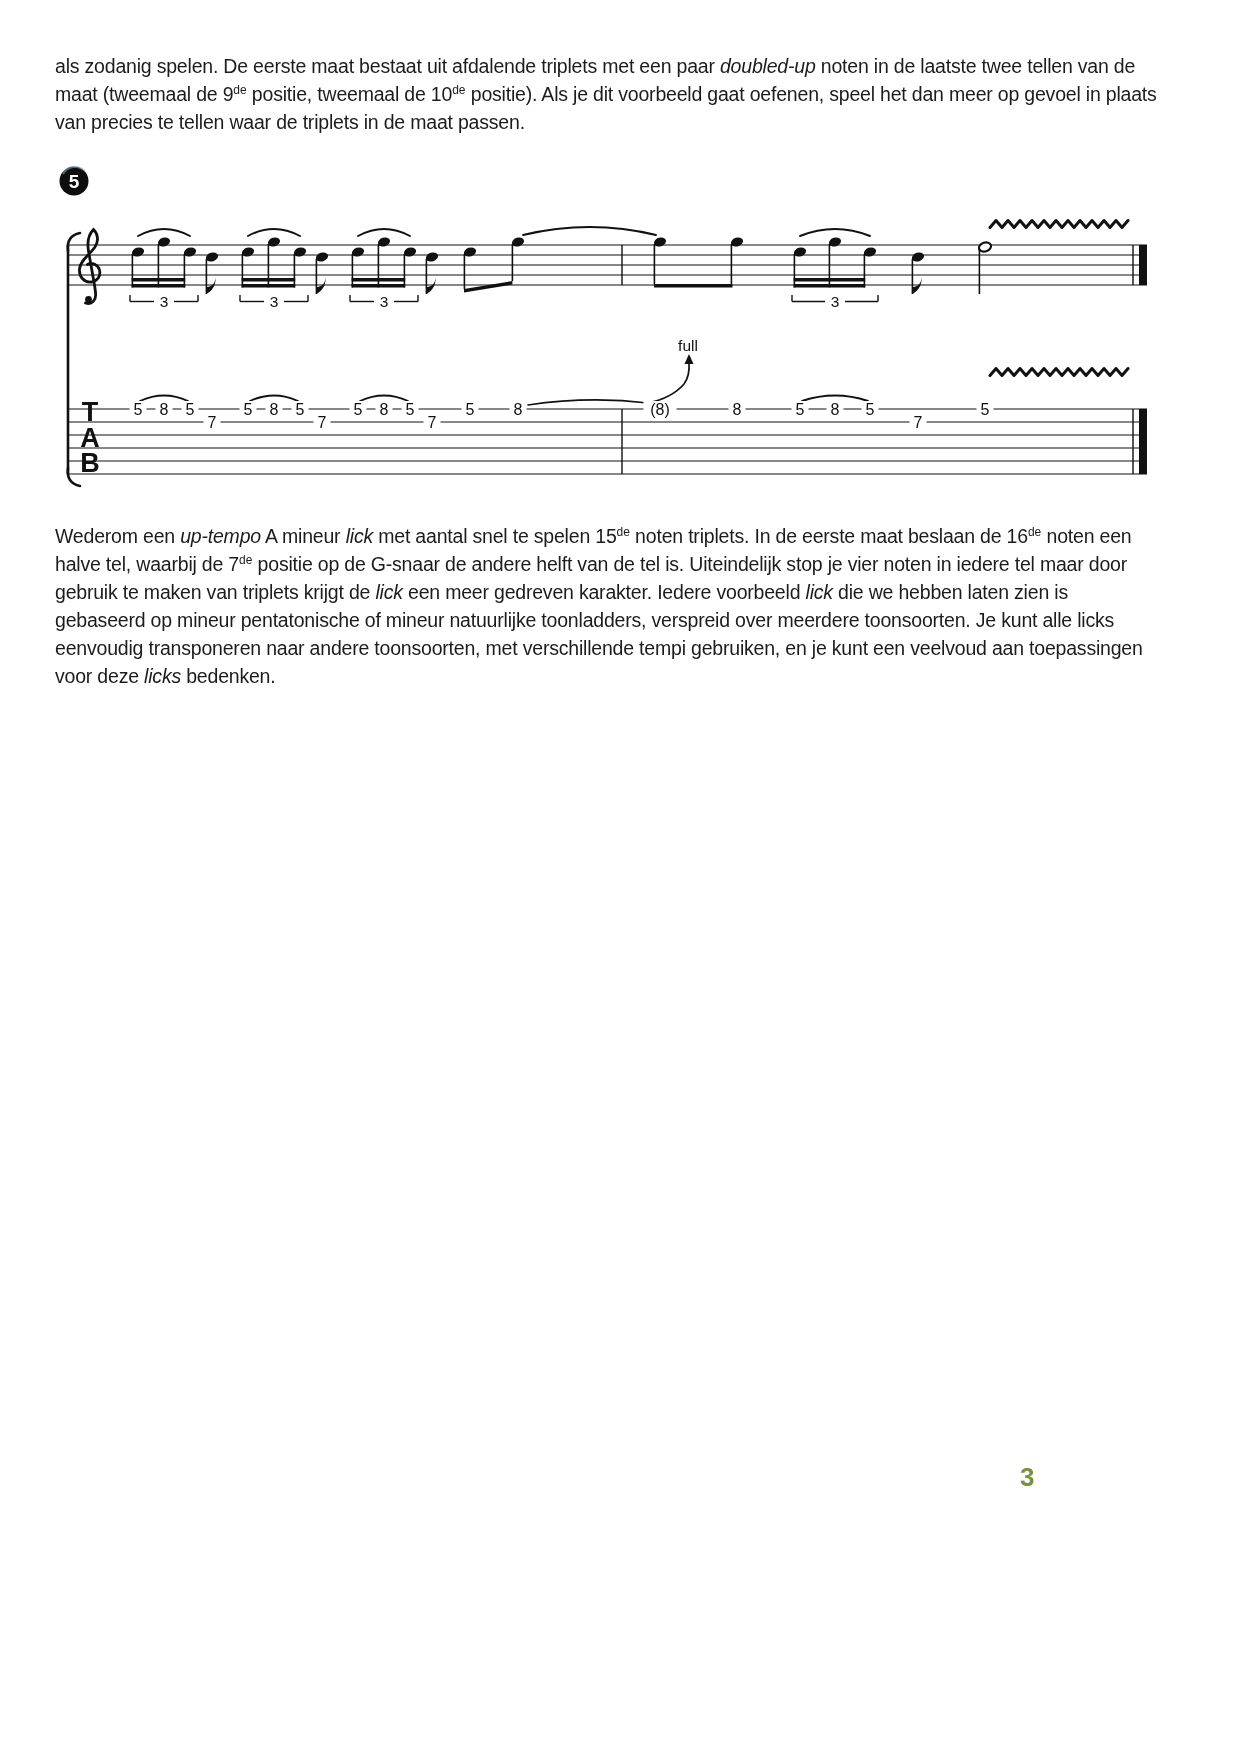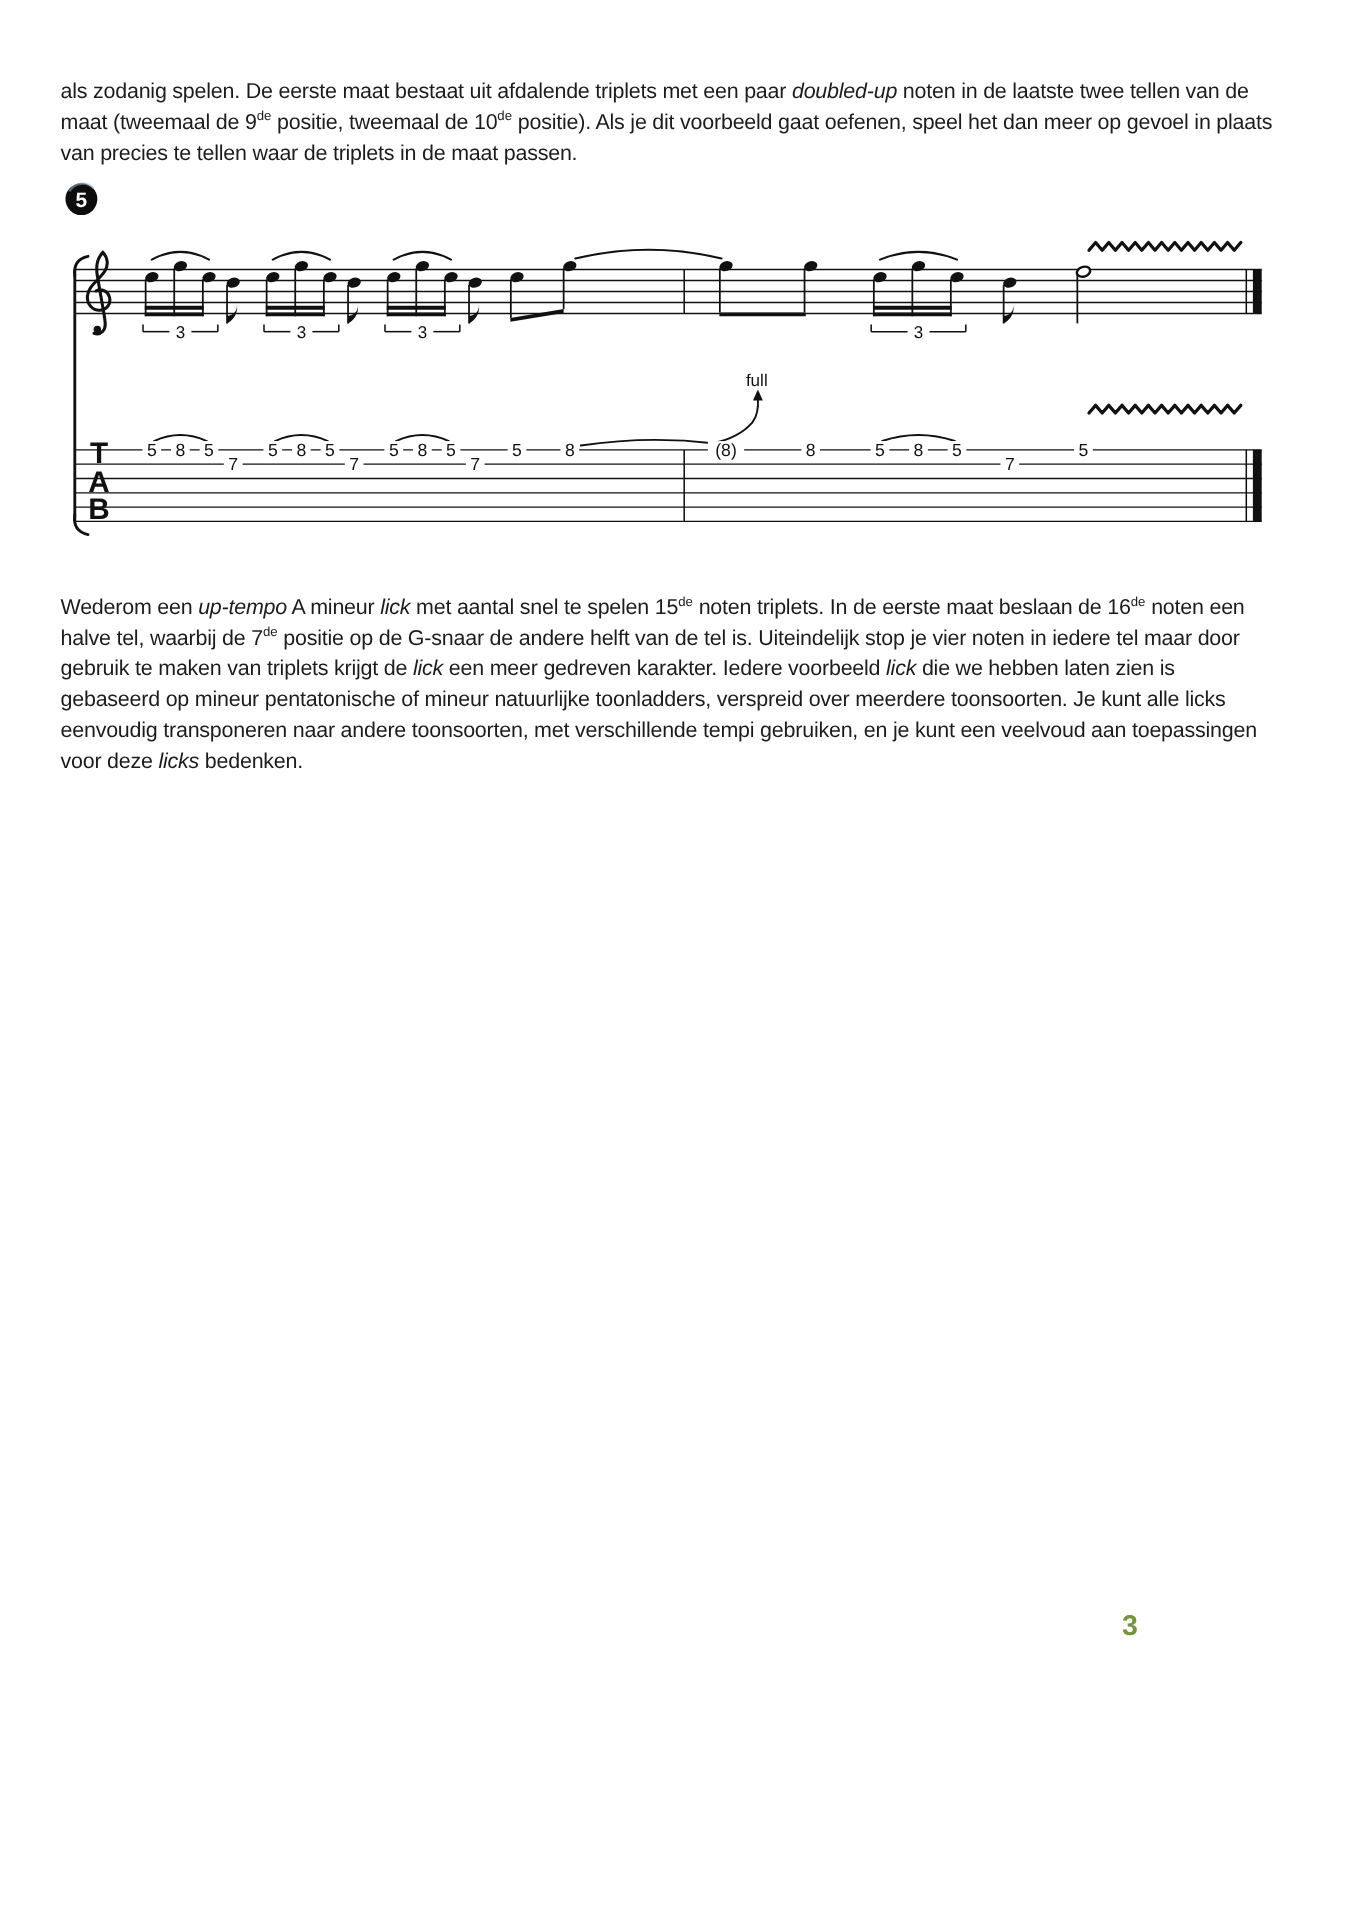--- a/index.html
+++ b/index.html
@@ -13,22 +13,22 @@
   }
   .para{
     position:absolute;
     left:55px;width:1102px;
     font-size:19.5px;line-height:28px;
     letter-spacing:-0.2px;
     text-align:left;
   }
   .para em{font-style:italic;}
   .para sup{font-size:12px;line-height:0;vertical-align:super;letter-spacing:0;}
-  #para-top{top:69px;}
-  #para-bottom{top:538px;}
+  #para-top{top:52px;}
+  #para-bottom{top:522px;}
   #music-svg{position:absolute;left:0;top:0;}
   .pagenum{
     position:absolute;left:1020px;top:1462px;
     font-size:26px;font-weight:bold;
   }
   .mus-text{font-family:"Liberation Sans",sans-serif;}
 </style>
 </head>
 <body>
 

